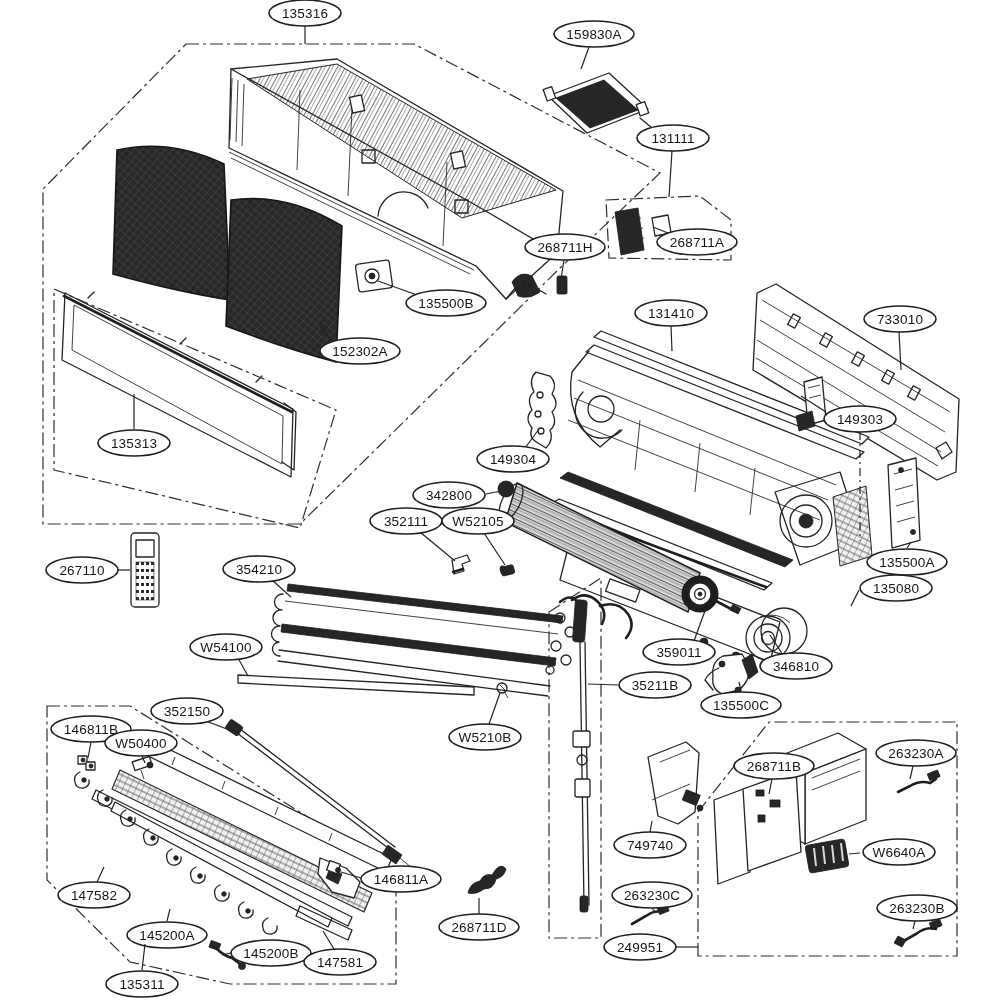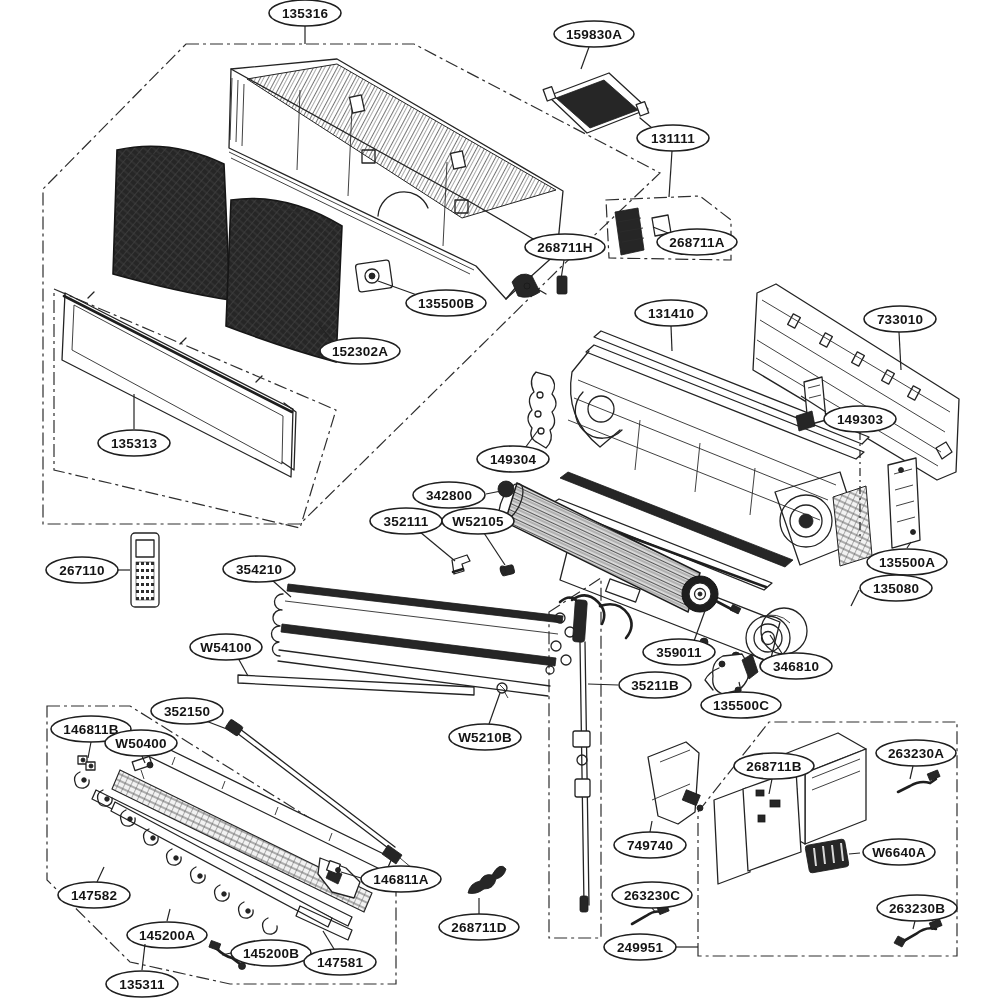--- a/index.html
+++ b/index.html
@@ -1,17 +1,17 @@
 <!DOCTYPE html>
 <html><head>
 <meta charset="utf-8">
 <style>
   html,body{margin:0;padding:0;background:#ffffff;}
   #stage{position:relative;width:1000px;height:1000px;background:#ffffff;overflow:hidden;
-         font-family:"Liberation Sans", sans-serif;font-weight:bold;}
+         font-family:"Liberation Sans", sans-serif;}
   svg{position:absolute;left:0;top:0;}
   .ln{fill:none;stroke:#232323;stroke-width:1.3;stroke-linejoin:round;stroke-linecap:round;}
   .lnthin{fill:none;stroke:#2b2b2b;stroke-width:0.9;}
   .lnthick{fill:none;stroke:#1e1e1e;stroke-width:2.6;stroke-linecap:round;}
   .wfill{fill:#ffffff;stroke:#232323;stroke-width:1.3;stroke-linejoin:round;}
   .dark{fill:#262626;stroke:#1a1a1a;stroke-width:0.8;}
   .dash{fill:none;stroke:#2e2e2e;stroke-width:1.2;stroke-dasharray:13 4 3 4;stroke-linejoin:miter;}
   .leader{fill:none;stroke:#232323;stroke-width:1.2;}
   .leader.dashdot{stroke-dasharray:8 4 2 4;}
   .callout{fill:#ffffff;stroke:#1f1f1f;stroke-width:1.6;}

